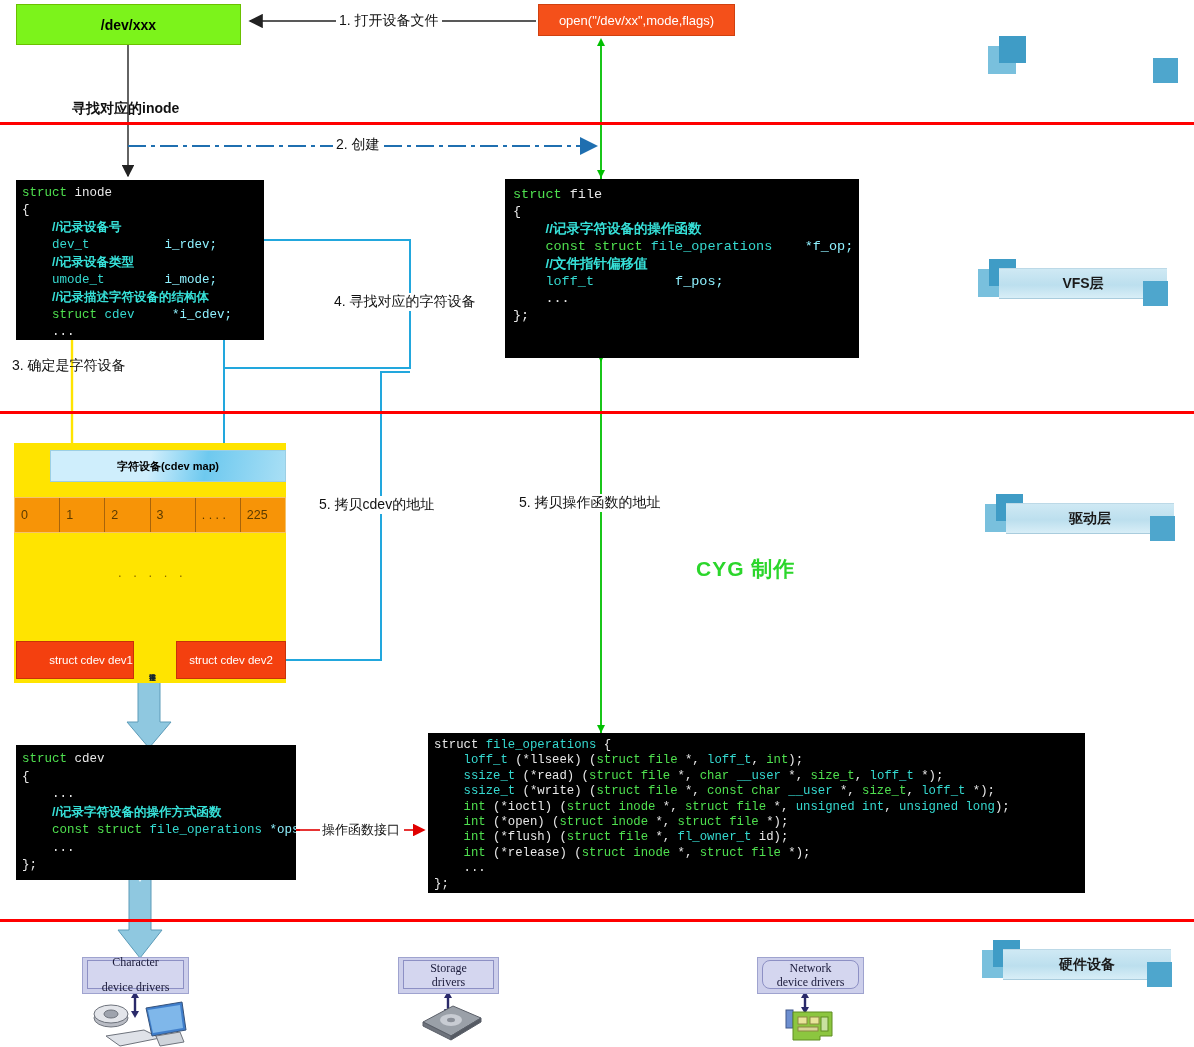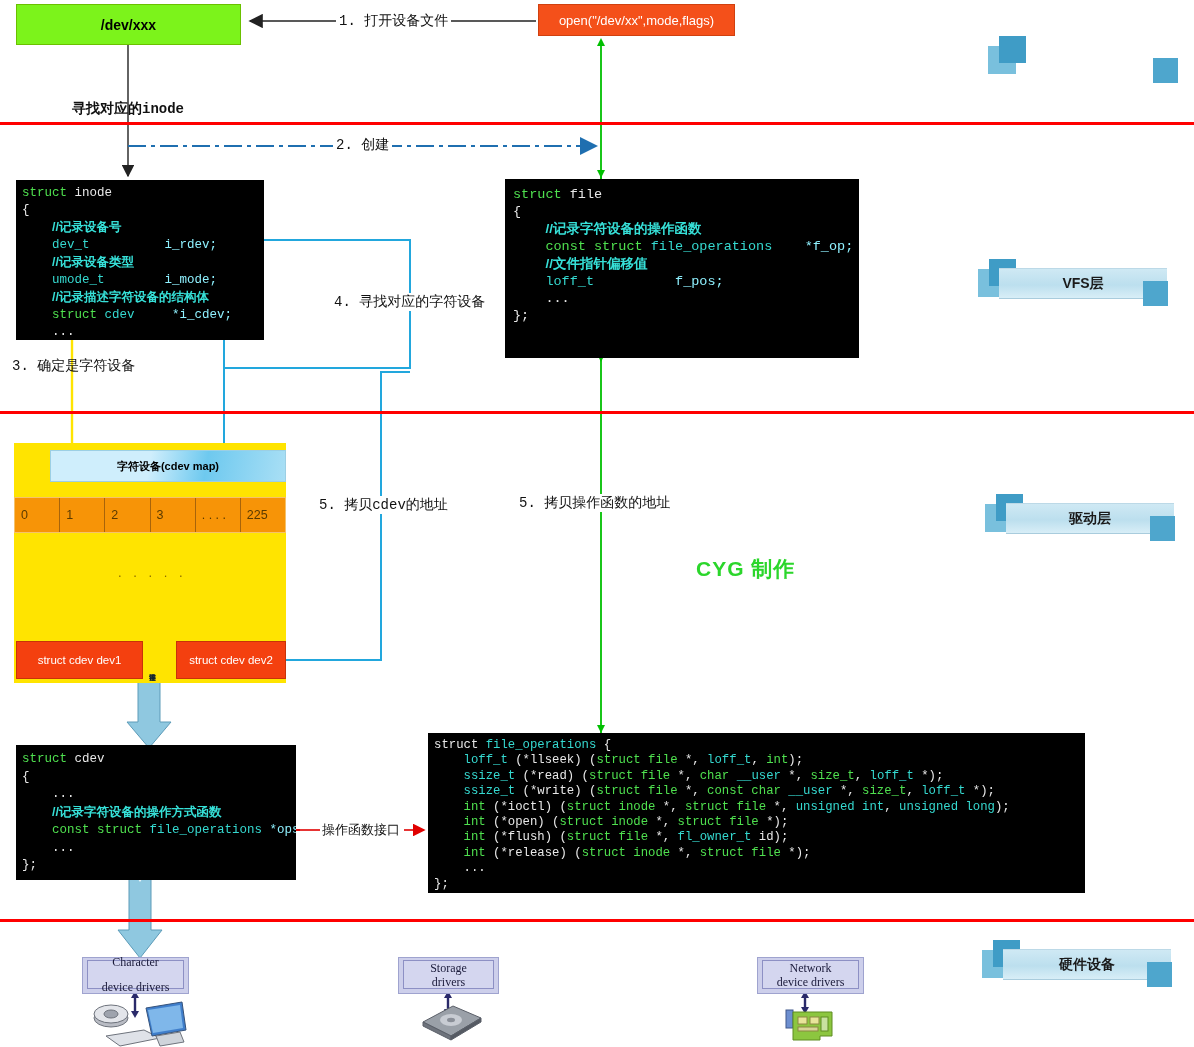--- a/index.html
+++ b/index.html
@@ -61,21 +61,21 @@
   #cdev-cells .cell {
     flex:1; border-right:1px solid #a8640a; display:flex; align-items:center;
     padding-left:6px; font-size:12.5px; color:#5a3a00;
   }
   #cdev-cells .cell:last-child { border-right:none; }
   .dev-box {
     position:absolute; height:38px; background:#f4400f; border:1px solid #c83209;
     display:flex; align-items:center; justify-content:center;
     color:#fff; font-size:11.5px; white-space:nowrap;
   }
-  #dev1 { left:16px; top:641px; width:127px; }
+  #dev1 { left:16px; top:641px; width:118px;justify-content:flex-end; }
   #dev2 { left:176px; top:641px; width:110px; }
   #cdev-dots { position:absolute; left:118px; top:565px; font-size:13px; letter-spacing:4px; color:#8a6a00; }
 
   
   .layer-tag { position:absolute; width:200px; height:58px; }
   .layer-tag .sq { position:absolute; background:#57a8cc; }
   .layer-tag .sq1 { left:0px; top:14px; width:28px; height:28px; background:#79c0dd; }
   .layer-tag .sq2 { left:11px; top:4px; width:27px; height:27px; background:#3f9cc6; }
   .layer-tag .bar {
     position:absolute; left:21px; top:13px; width:168px; height:31px;
@@ -93,21 +93,21 @@
   .drv-inner {
     position:absolute; background:#d4d6ef; border:1px solid #8d90c4;
     display:flex; align-items:center; justify-content:center; text-align:center;
     font-family:"Liberation Serif","DejaVu Serif",serif;
     font-size:12px; color:#1a1a3a; line-height:14px;
   }
 
   
   .lbl { position:absolute; font-size:14px; color:#111; white-space:nowrap; }
   .lbl-b { font-weight:bold; }
-  .serif { font-family:Liberation Mono, monospace; }
+  .serif { font-family:Liberation Sans, sans-serif; }
 
   #watermark {
     position:absolute; left:696px; top:555px;
     font-size:21px; font-weight:bold; color:#2bd62b; letter-spacing:1px;
   }
 
   
   #arrow-vtext {
     position:absolute; left:140px; top:668px; width:16px;
     font-size:7px; line-height:8px; color:#123; writing-mode:vertical-rl;
@@ -358,21 +358,21 @@
   </div>
   <svg width="80" height="45" style="left:415px; top:1000px;">
     <polygon points="8,22 38,6 66,18 36,36" fill="#9aa0a8" stroke="#5a5f68"></polygon>
     <polygon points="8,22 36,36 36,40 8,26" fill="#6e737c" stroke="#5a5f68"></polygon>
     <polygon points="66,18 36,36 36,40 66,22" fill="#555a63" stroke="#5a5f68"></polygon>
     <ellipse cx="36" cy="20" rx="11" ry="6" fill="#c8ccd3"></ellipse>
     <ellipse cx="36" cy="20" rx="4" ry="2.2" fill="#8a8f98"></ellipse>
   </svg>
 
   <div class="drv-outer" style="left:757px; top:957px; width:107px; height:37px;"></div>
-  <div class="drv-inner" style="left:762px; top:960px; width:97px; height:29px; flex-direction:column;">
+  <div class="drv-inner" style="left:762px; top:960px; width:97px; height:29px; flex-direction:column;border-radius:8px;">
     <span>Network</span>
     <span>device drivers</span>
   </div>
   <svg width="70" height="42" style="left:780px; top:1006px;">
     <rect x="6" y="4" width="7" height="18" fill="#6d8fd0" stroke="#41598c"></rect>
     <polygon points="13,6 52,6 52,30 40,30 40,34 13,34" fill="#8cc63f" stroke="#5f8c22"></polygon>
     <rect x="18" y="11" width="9" height="7" fill="#e8e49a" stroke="#8a8743"></rect>
     <rect x="30" y="11" width="9" height="7" fill="#e8e49a" stroke="#8a8743"></rect>
     <rect x="18" y="21" width="20" height="4" fill="#d7d496" stroke="#8a8743"></rect>
     <rect x="41" y="11" width="7" height="14" fill="#c9e1a0" stroke="#5f8c22"></rect>

